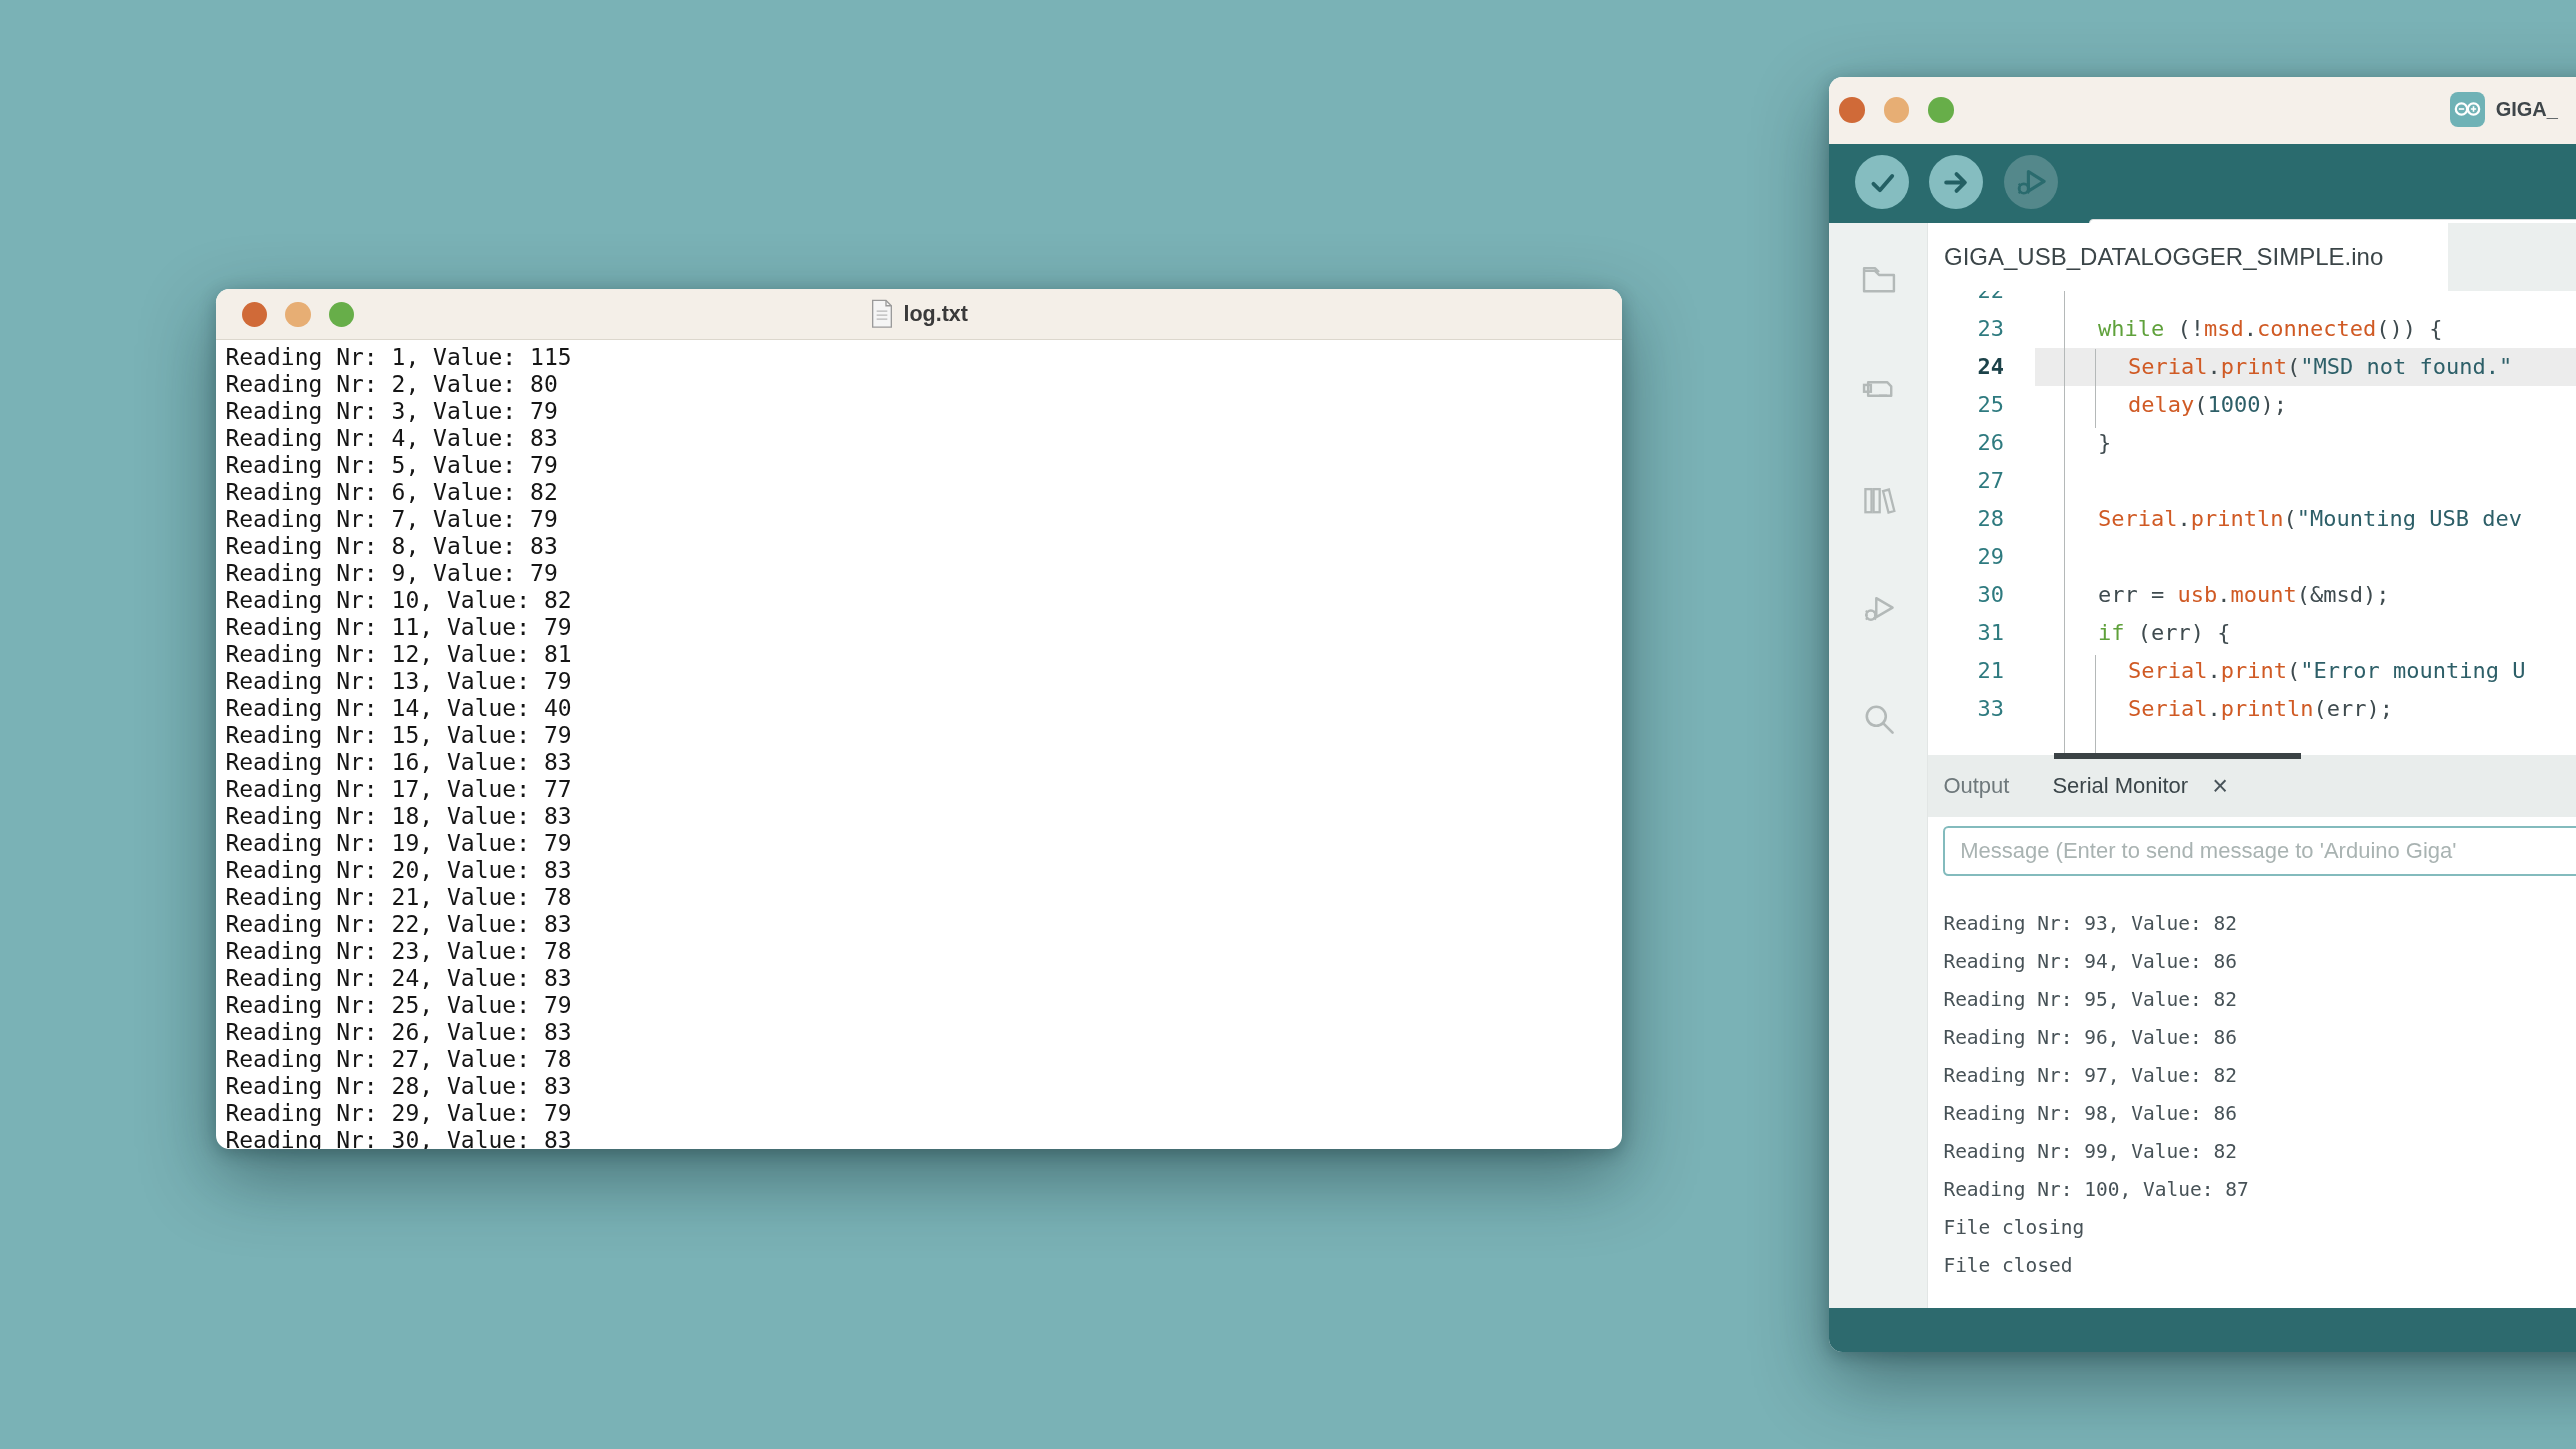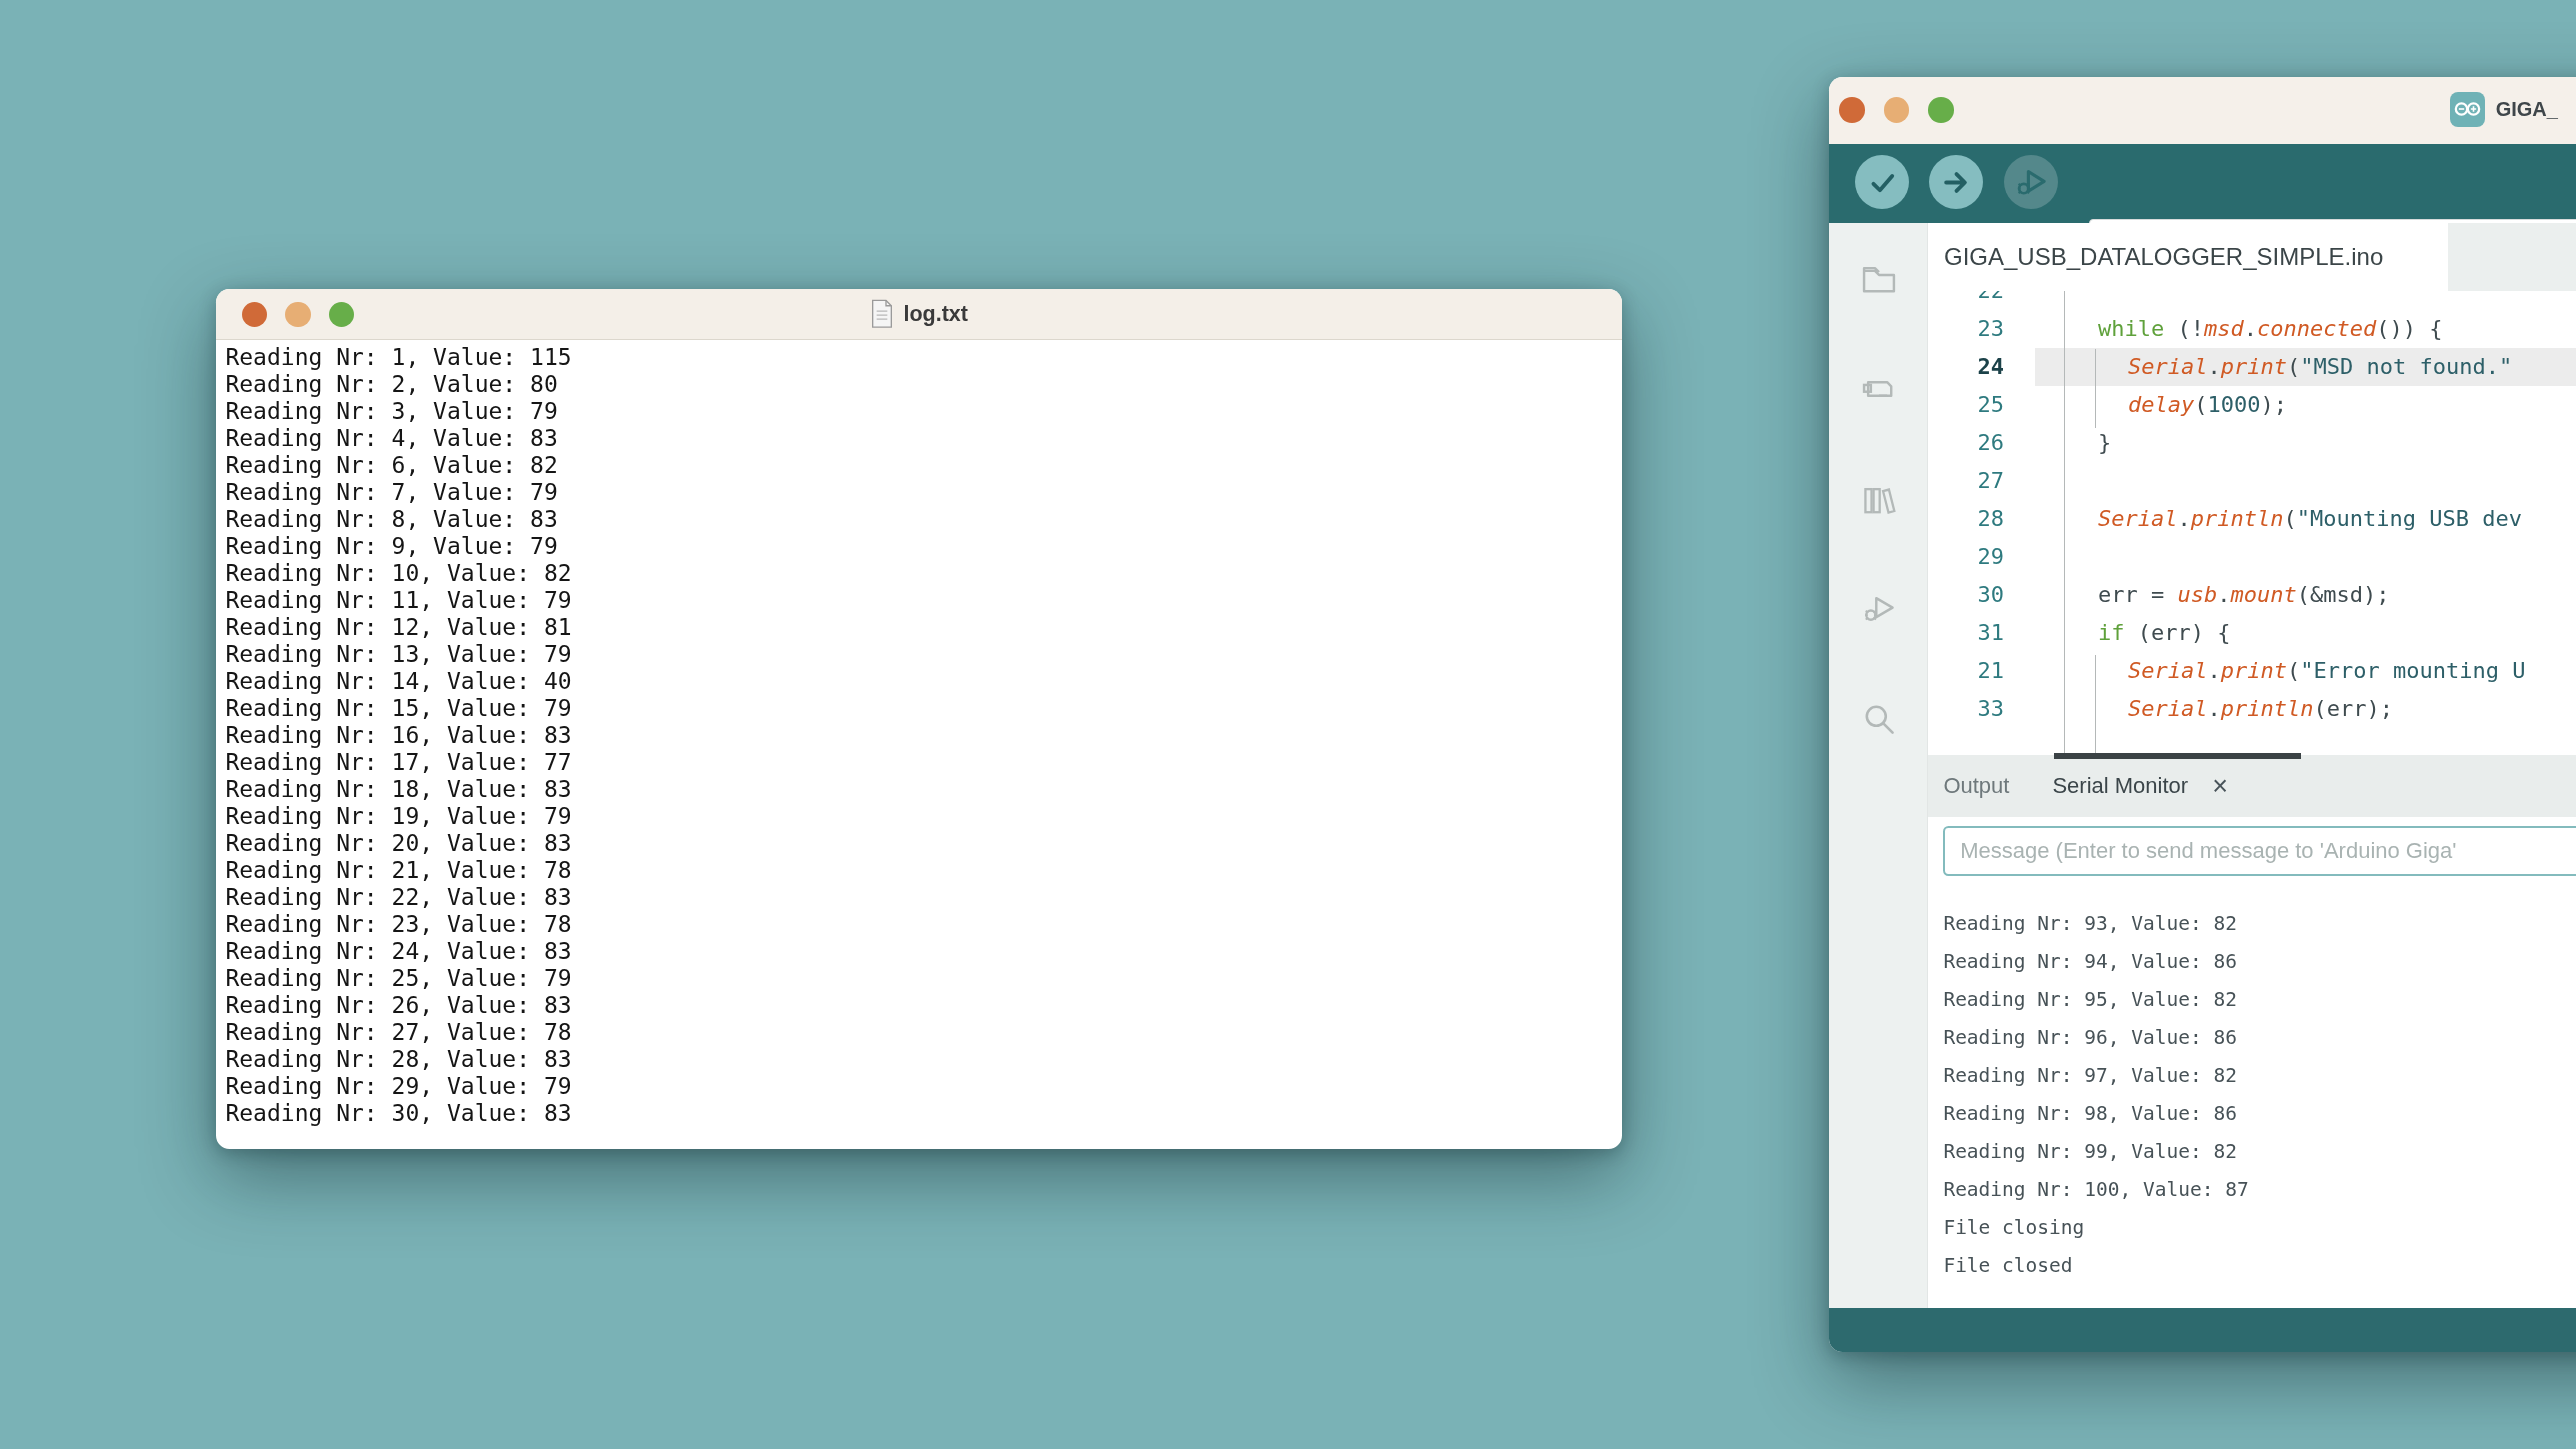--- a/index.html
+++ b/index.html
@@ -47,21 +47,21 @@
   .sketch-tab-label { font-size:24px; color:#3b4548; white-space:nowrap; }
 
   .editor { height:464px; flex:0 0 464px; background:#ffffff; position:relative; overflow:hidden; cursor:text; }
   .code-rows { margin-top:-19.5px; }
   .crow { display:flex; height:38px; }
   .lnum { flex:0 0 76px; text-align:right; font:22px/38px "DejaVu Sans Mono",monospace; color:#2e7a7f; }
   .ctext { flex:1; margin-left:31px; font:22px/38px "DejaVu Sans Mono",monospace; white-space:pre; }
   .ind0 { padding-left:63px; } .ind1 { padding-left:93px; }
   .crow.active .ctext { background:#ececec; }
   .crow.active .lnum { color:#1c4249; font-weight:bold; }
-  .tok-kw{ color:#5fa13b; } .tok-fn{ color:#d05a24;font-style:italic; } .tok-str{ color:#2d5f68; } .tok-num{ color:#2d5f68; } .tok-pl{ color:#3f4b4f; }
+  .tok-kw{ color:#5fa13b; } .tok-fn{ color:#d05a24; } .tok-str{ color:#2d5f68; } .tok-num{ color:#2d5f68; } .tok-pl{ color:#3f4b4f; }
   .guide { position:absolute; width:1.3px; background:#b4b8b8; }
   .guide-0 { left:136px; top:0; height:464px; }
   .guide-1a { left:167px; top:58px; height:79px; }
   .guide-1b { left:167px; top:364px; height:99px; }
 
   .tab-indicator { position:absolute; left:126px; top:530px; width:247px; height:6px; background:#3b4245; z-index:3; }
   .panel-tabrow { height:62px; flex:0 0 62px; background:#e9edec; display:flex; align-items:center; padding-left:15.4px; }
   .ptabs { display:flex; align-items:center;justify-content:center; }
   .ptab { font-size:22px; color:#6e787b; margin-right:43px; cursor:pointer; white-space:nowrap; }
   .ptab.active { color:#3b4549; }
@@ -99,20 +99,21 @@
           </svg>
         </span>
         <span class="log-title">log.txt</span>
       </div>
     </div>
     <div class="log-body">
         <div class="log-line">Reading Nr: 1, Value: 115</div>
         <div class="log-line">Reading Nr: 2, Value: 80</div>
         <div class="log-line">Reading Nr: 3, Value: 79</div>
         <div class="log-line">Reading Nr: 4, Value: 83</div>
+        <div class="log-line">Reading Nr: 5, Value: 79</div>
         <div class="log-line">Reading Nr: 6, Value: 82</div>
         <div class="log-line">Reading Nr: 7, Value: 79</div>
         <div class="log-line">Reading Nr: 8, Value: 83</div>
         <div class="log-line">Reading Nr: 9, Value: 79</div>
         <div class="log-line">Reading Nr: 10, Value: 82</div>
         <div class="log-line">Reading Nr: 11, Value: 79</div>
         <div class="log-line">Reading Nr: 12, Value: 81</div>
         <div class="log-line">Reading Nr: 13, Value: 79</div>
         <div class="log-line">Reading Nr: 14, Value: 40</div>
         <div class="log-line">Reading Nr: 15, Value: 79</div>

